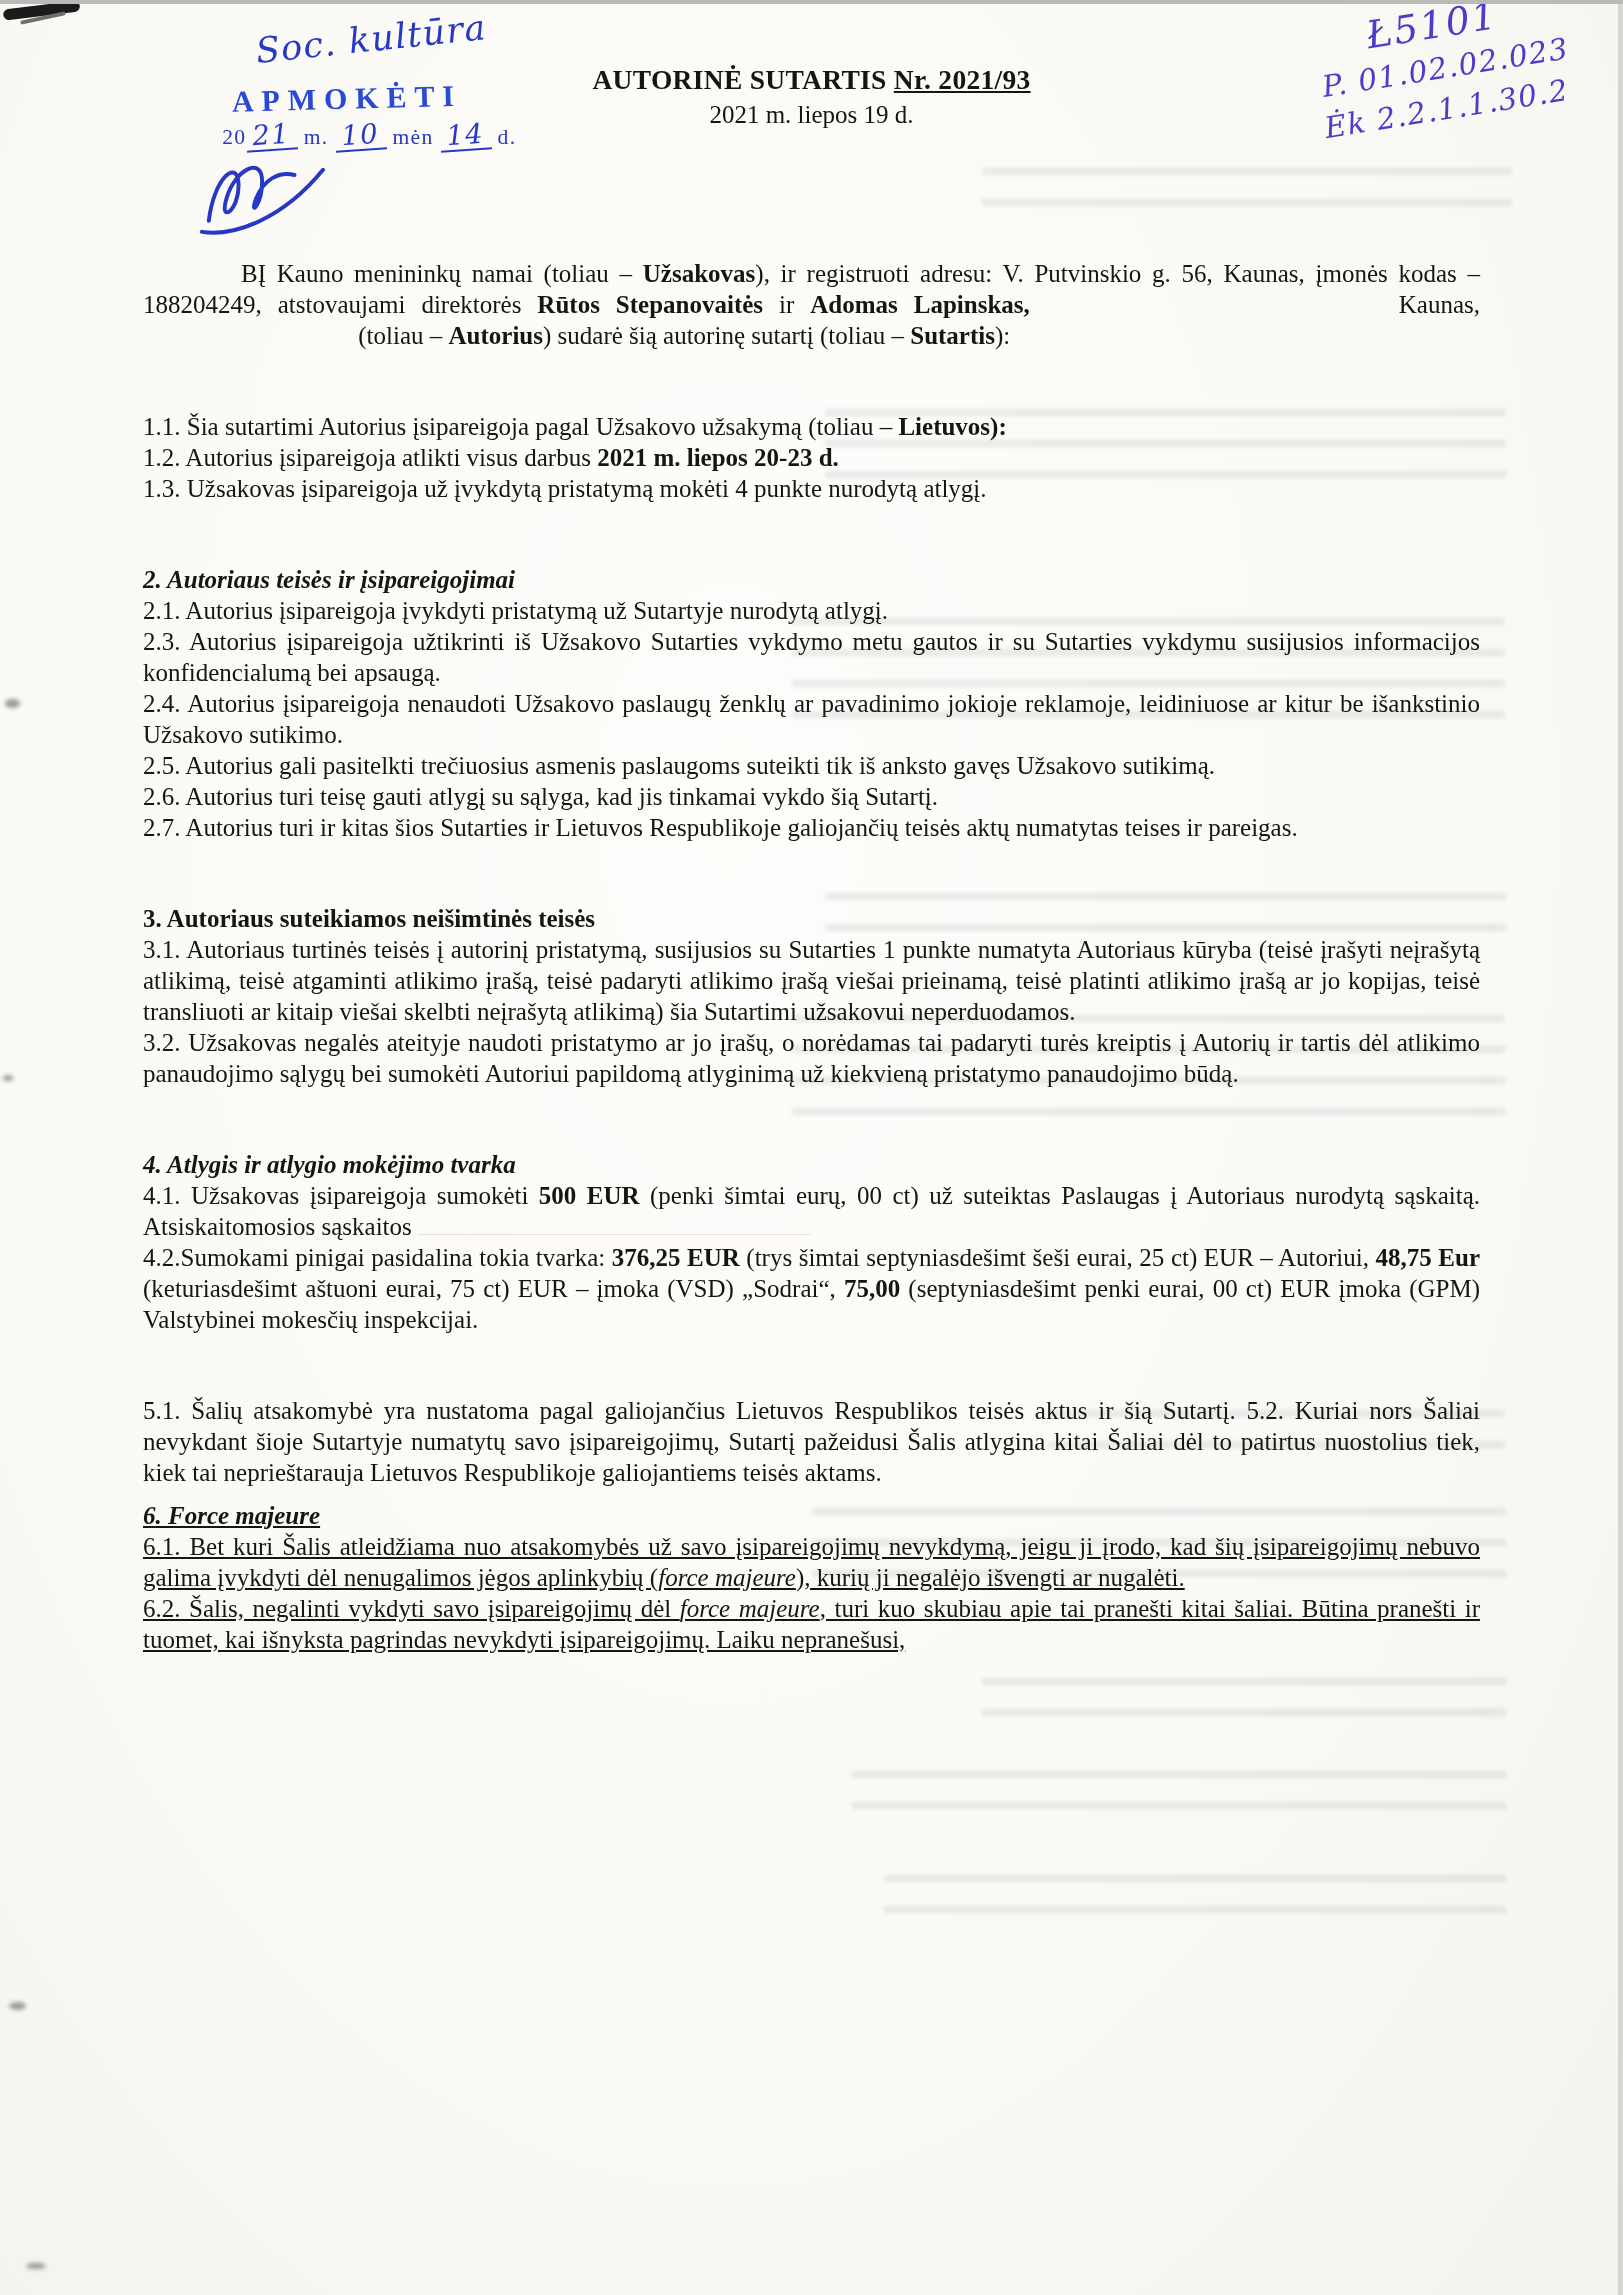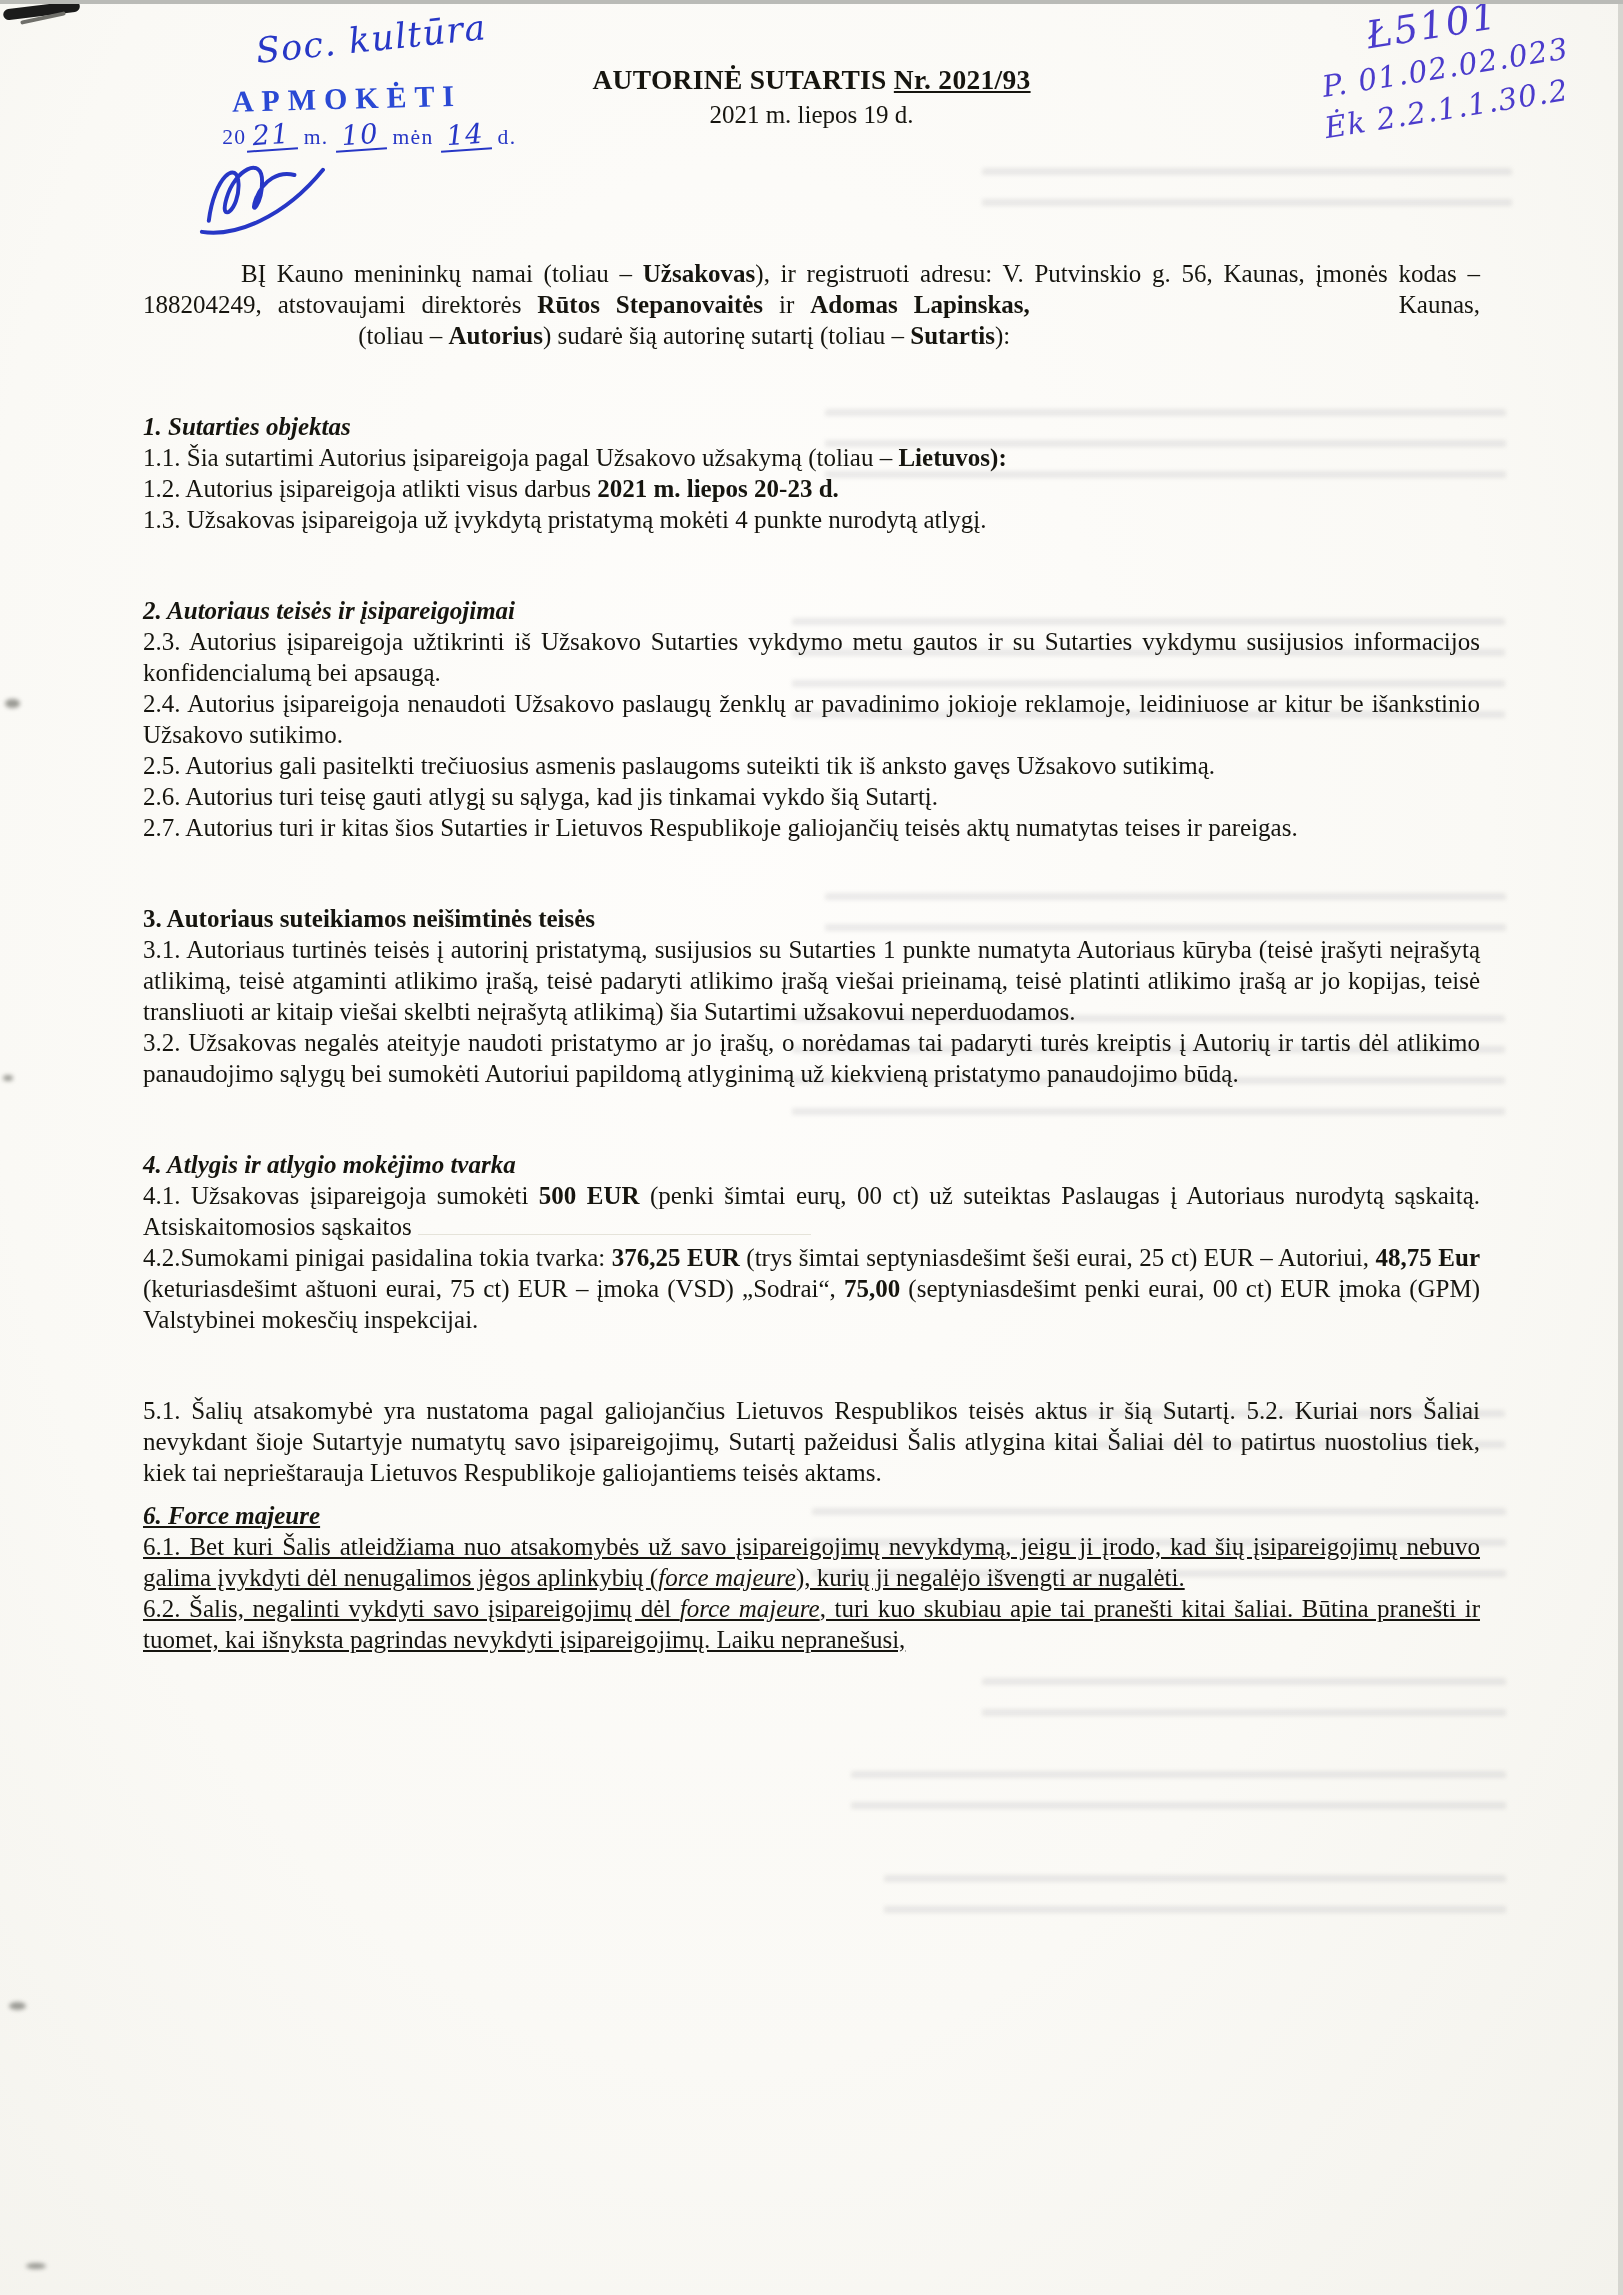--- a/index.html
+++ b/index.html
@@ -107,28 +107,28 @@
     <div class="title-block">
       <div class="doc-title">
         <span>AUTORINĖ SUTARTIS </span><span class="underlined">Nr. 2021/93</span>
       </div>
       <div class="doc-date">2021 m. liepos 19 d.</div>
     </div>
 
     <p class="para intro"><span>BĮ Kauno menininkų namai (toliau – </span><span style="font-weight: 700;">Užsakovas</span><span>), ir registruoti adresu: V. Putvinskio g. 56, Kaunas, įmonės kodas – 188204249, atstovaujami direktorės </span><span style="font-weight: 700;">Rūtos Stepanovaitės</span><span> ir </span><span style="font-weight: 700;">Adomas Lapinskas,</span><span class="gap" style="width: 353px;"></span><span> Kaunas, </span><span class="gap" style="width: 209px;"></span><span> (toliau – </span><span style="font-weight: 700;">Autorius</span><span>) sudarė šią autorinę sutartį (toliau – </span><span style="font-weight: 700;">Sutartis</span><span>):</span></p>
 
     <div class="section">
-      <p class="sec-head">1. Sutarties objektas</p>
       <p class="para"><span>1.1. Šia sutartimi Autorius įsipareigoja pagal Užsakovo užsakymą (toliau – </span><span style="font-weight: 700;">Lietuvos):</span></p>
       <p class="para"><span>1.2. Autorius įsipareigoja atlikti visus darbus  </span><span style="font-weight: 700;">2021 m. liepos 20-23 d.</span></p>
       <p class="para"><span>1.3. Užsakovas įsipareigoja už įvykdytą pristatymą mokėti 4 punkte nurodytą atlygį.</span></p>
     </div>
 
     <div class="section">
       <p class="sec-head">2. Autoriaus teisės ir įsipareigojimai</p>
+      <p class="para"><span>2.1. Autorius įsipareigoja įvykdyti pristatymą už Sutartyje nurodytą atlygį.</span></p>
       <p class="para"><span>2.3. Autorius įsipareigoja užtikrinti iš Užsakovo Sutarties vykdymo metu gautos ir su Sutarties vykdymu susijusios informacijos konfidencialumą bei apsaugą.</span></p>
       <p class="para"><span>2.4. Autorius įsipareigoja nenaudoti Užsakovo paslaugų ženklų ar pavadinimo jokioje reklamoje, leidiniuose ar kitur be išankstinio Užsakovo sutikimo.</span></p>
       <p class="para"><span>2.5. Autorius gali pasitelkti trečiuosius asmenis paslaugoms suteikti tik iš anksto gavęs Užsakovo sutikimą.</span></p>
       <p class="para"><span>2.6. Autorius turi teisę gauti atlygį su sąlyga, kad jis tinkamai vykdo šią Sutartį.</span></p>
       <p class="para"><span>2.7. Autorius turi ir kitas šios Sutarties ir Lietuvos Respublikoje galiojančių teisės aktų numatytas teises ir pareigas.</span></p>
     </div>
 
     <div class="section">
       <p class="sec-head upright">3. Autoriaus suteikiamos neišimtinės teisės</p>
       <p class="para"><span>3.1. Autoriaus turtinės teisės į autorinį pristatymą, susijusios su Sutarties 1 punkte numatyta Autoriaus kūryba (teisė įrašyti neįrašytą atlikimą, teisė atgaminti atlikimo įrašą, teisė padaryti atlikimo įrašą viešai prieinamą, teisė platinti atlikimo įrašą ar jo kopijas, teisė transliuoti ar kitaip viešai skelbti neįrašytą atlikimą) šia Sutartimi užsakovui neperduodamos.</span></p>

